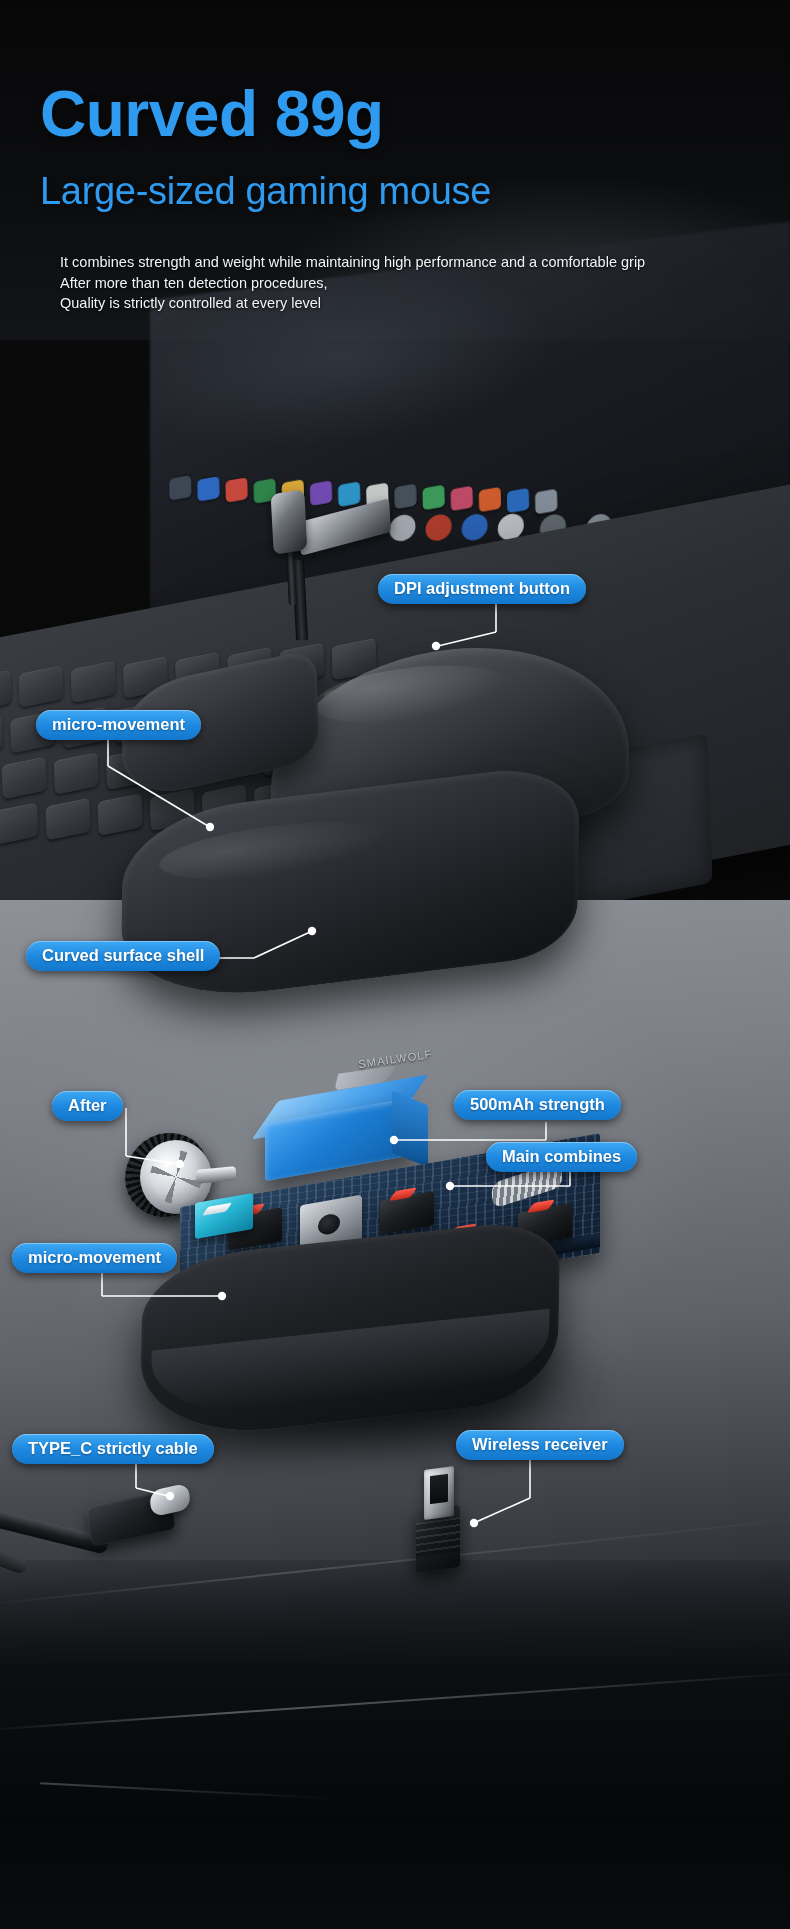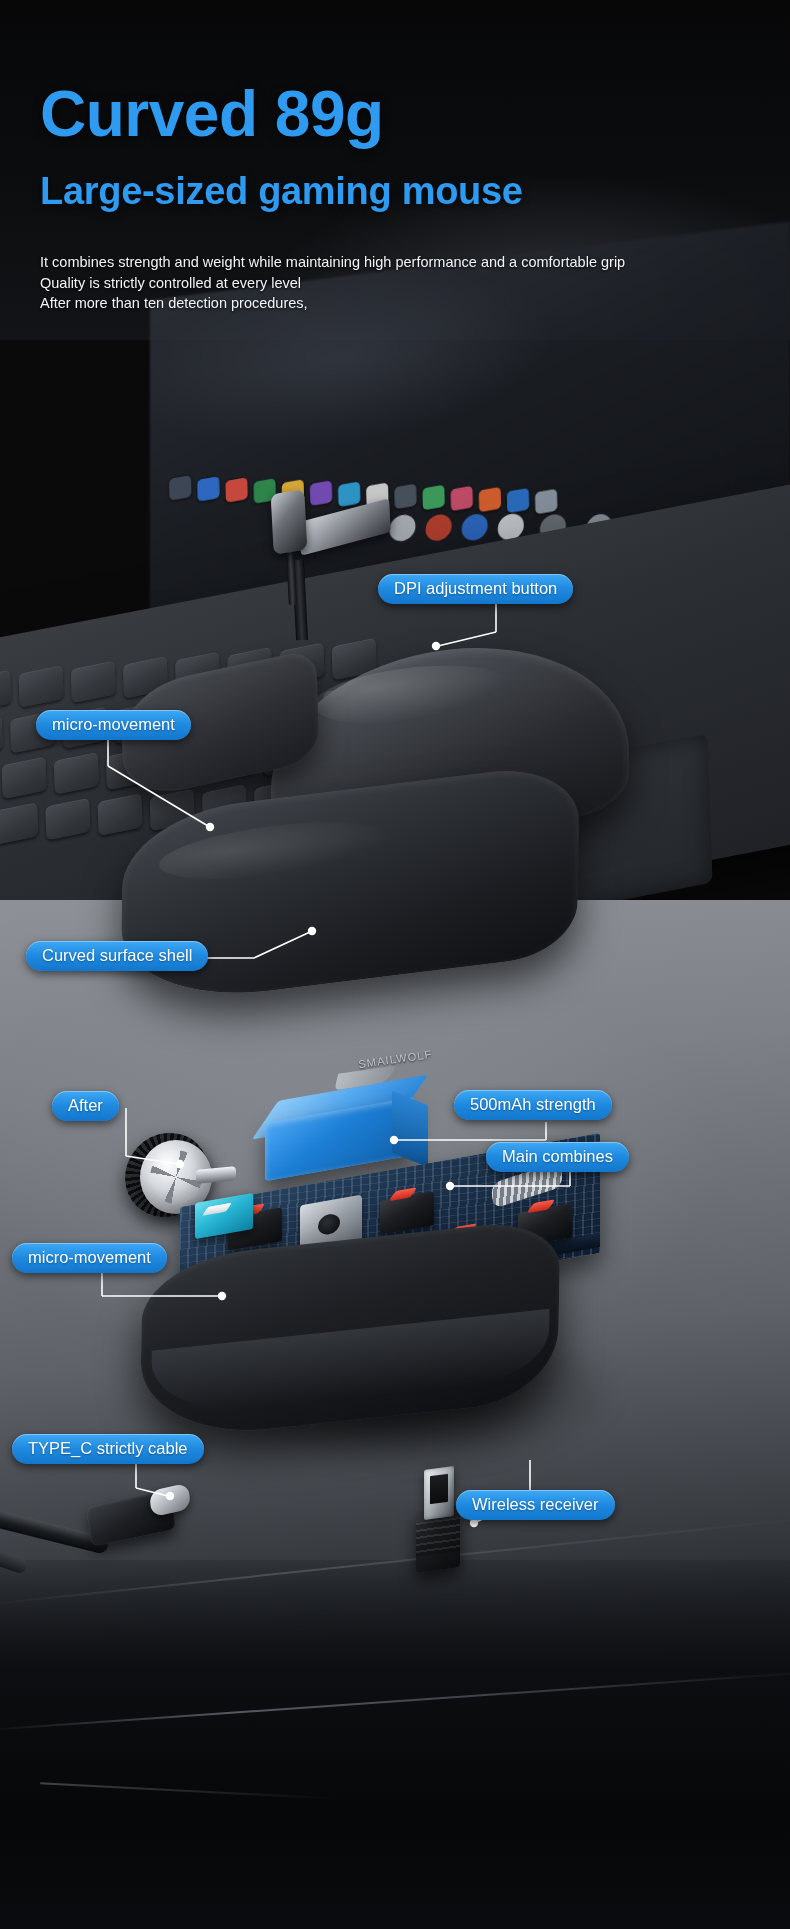--- a/index.html
+++ b/index.html
@@ -371,42 +371,43 @@
 
   
   .headline{
     position:absolute;left:40px;top:82px;
     font-size:64px;font-weight:bold;color:#2e9bf0;
     letter-spacing:-.5px;line-height:1;
     text-shadow:0 2px 10px rgba(0,0,0,.65);
   }
   .subhead{
     position:absolute;left:40px;top:172px;
-    font-size:38px;font-weight:bold;color:#2e9bf0;
+    font-size:38px;font-weight:normal;color:#2e9bf0;
     letter-spacing:-.3px;line-height:1.05;
     text-shadow:0 2px 8px rgba(0,0,0,.6);
   }
   .body-copy{
     position:absolute;left:40px;top:252px;width:640px;
     font-size:14.5px;color:#f2f4f6;line-height:1.42;
     text-shadow:0 1px 3px rgba(0,0,0,.85);
   }
-  .body-copy div{white-space:nowrap;}
+  .body-copy div{white-space:nowrap;margin-left:20px;}
 
   
   .callout{position:absolute;}
   .pill{
     position:absolute;
     display:inline-flex;align-items:center;justify-content:center;
     padding:5px 16px 6px;
     font-size:16.5px;color:#ffffff;white-space:nowrap;
     background:linear-gradient(180deg,#3fa9f5 0%, #1f8ae0 48%, #1277cc 100%);
     border-radius:999px;
     box-shadow:0 3px 9px rgba(0,0,0,.55), inset 0 1px 0 rgba(255,255,255,.35);
     text-shadow:0 1px 2px rgba(0,0,0,.35);
+    font-weight:bold;
   }
   .leader{position:absolute;overflow:visible;pointer-events:none;}
   .leader line{stroke:#ffffff;stroke-width:1.6;}
   .leader circle{fill:#ffffff;}
 </style>
 </head>
 <body>
 
 <div class="page">
 
@@ -540,22 +541,22 @@
     <div class="cable-tip"></div>
 
     <div class="dongle-body"></div>
     <div class="dongle-plug"></div>
   </div>
 
   <div class="headline">Curved 89g</div>
   <div class="subhead">Large-sized gaming mouse</div>
   <div class="body-copy">
     <div>It combines strength and weight while maintaining high performance and a comfortable grip</div>
+    <div>After more than ten detection procedures,</div>
     <div>Quality is strictly controlled at every level</div>
-    <div>After more than ten detection procedures,</div>
   </div>
 
   <div class="callout">
     <svg class="leader" style="left:370px;top:588px;width:200px;height:70px;" viewBox="0 0 200 70">
       <line x1="126" y1="6" x2="126" y2="44"></line>
       <line x1="126" y1="44" x2="68" y2="58"></line>
       <circle cx="66" cy="58" r="4.2"></circle>
     </svg>
     <span class="pill" style="left:378px;top:574px;">DPI adjustment button</span>
   </div>
@@ -623,16 +624,16 @@
     </svg>
     <span class="pill" style="left:12px;top:1434px;">TYPE_C strictly cable</span>
   </div>
 
   <div class="callout">
     <svg class="leader" style="left:420px;top:1460px;width:220px;height:90px;" viewBox="0 0 220 90">
       <line x1="110" y1="0" x2="110" y2="38"></line>
       <line x1="110" y1="38" x2="56" y2="62"></line>
       <circle cx="54" cy="63" r="4.2"></circle>
     </svg>
-    <span class="pill" style="left:456px;top:1490px;">Wireless receiver</span>
+    <span class="pill" style="left:456px;top:1430px;">Wireless receiver</span>
   </div>
 
 </div>
 
 </body></html>

